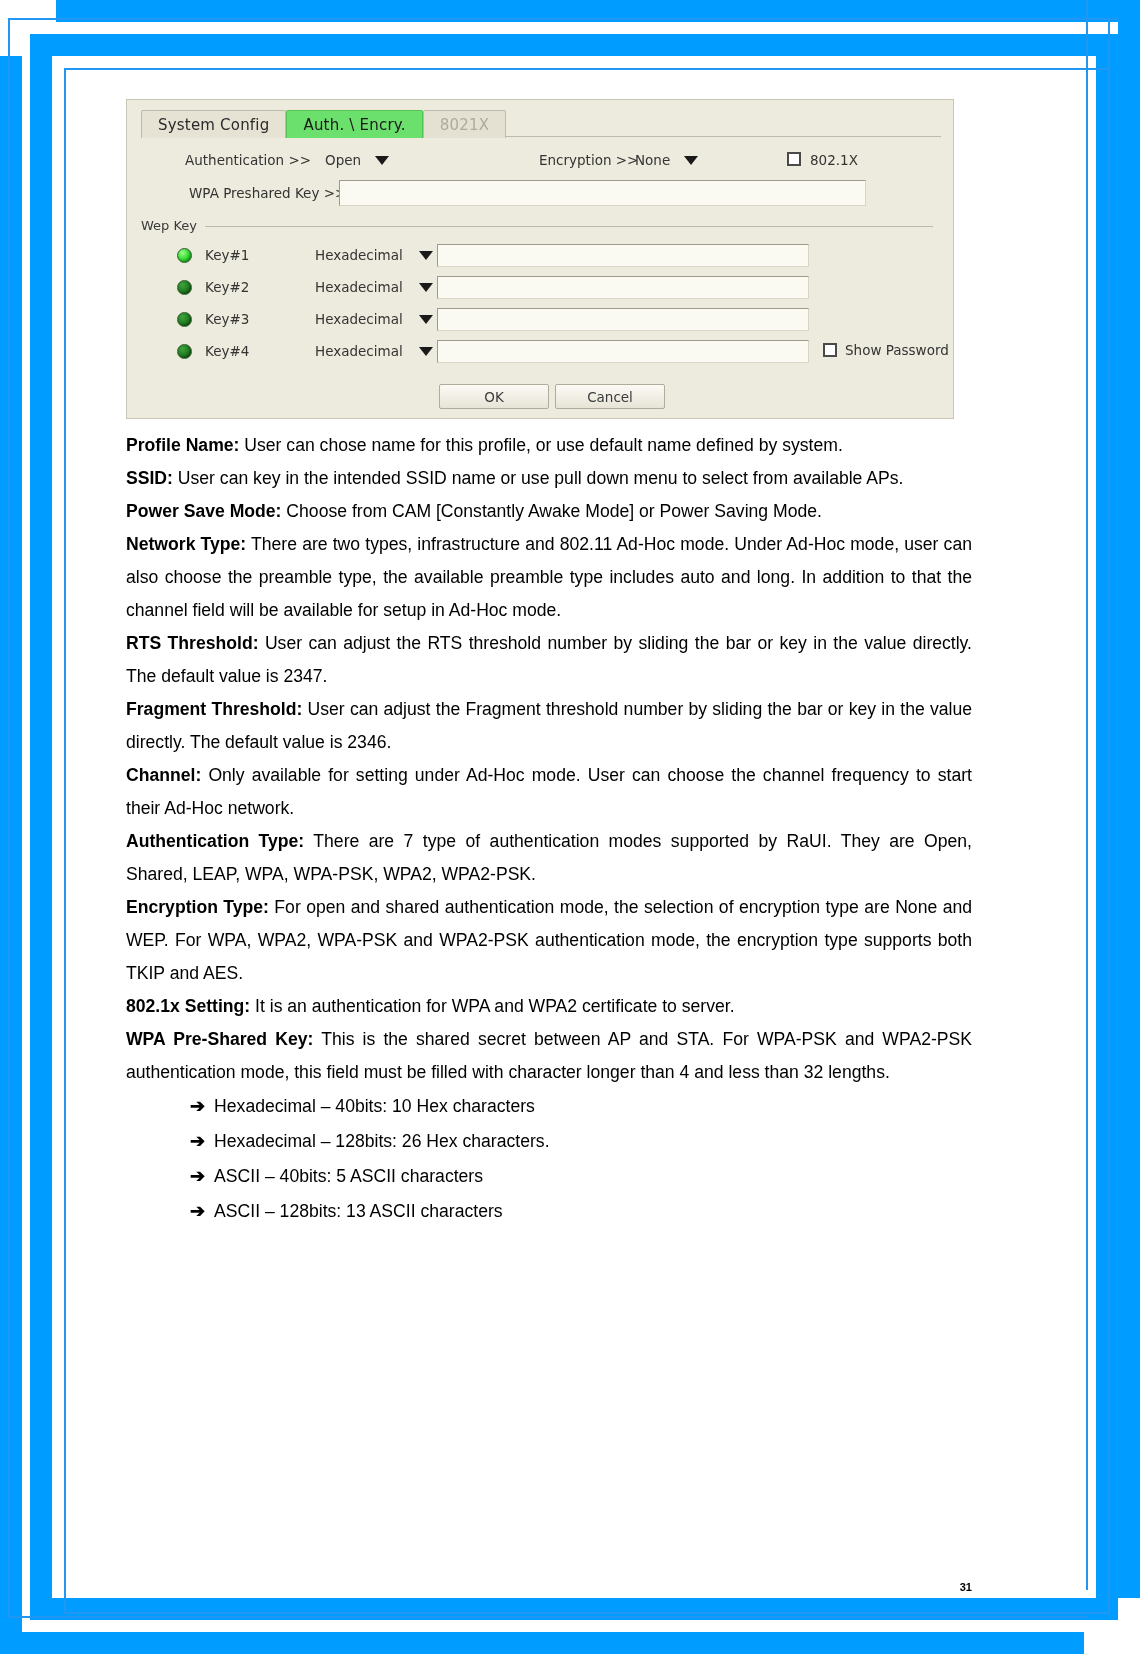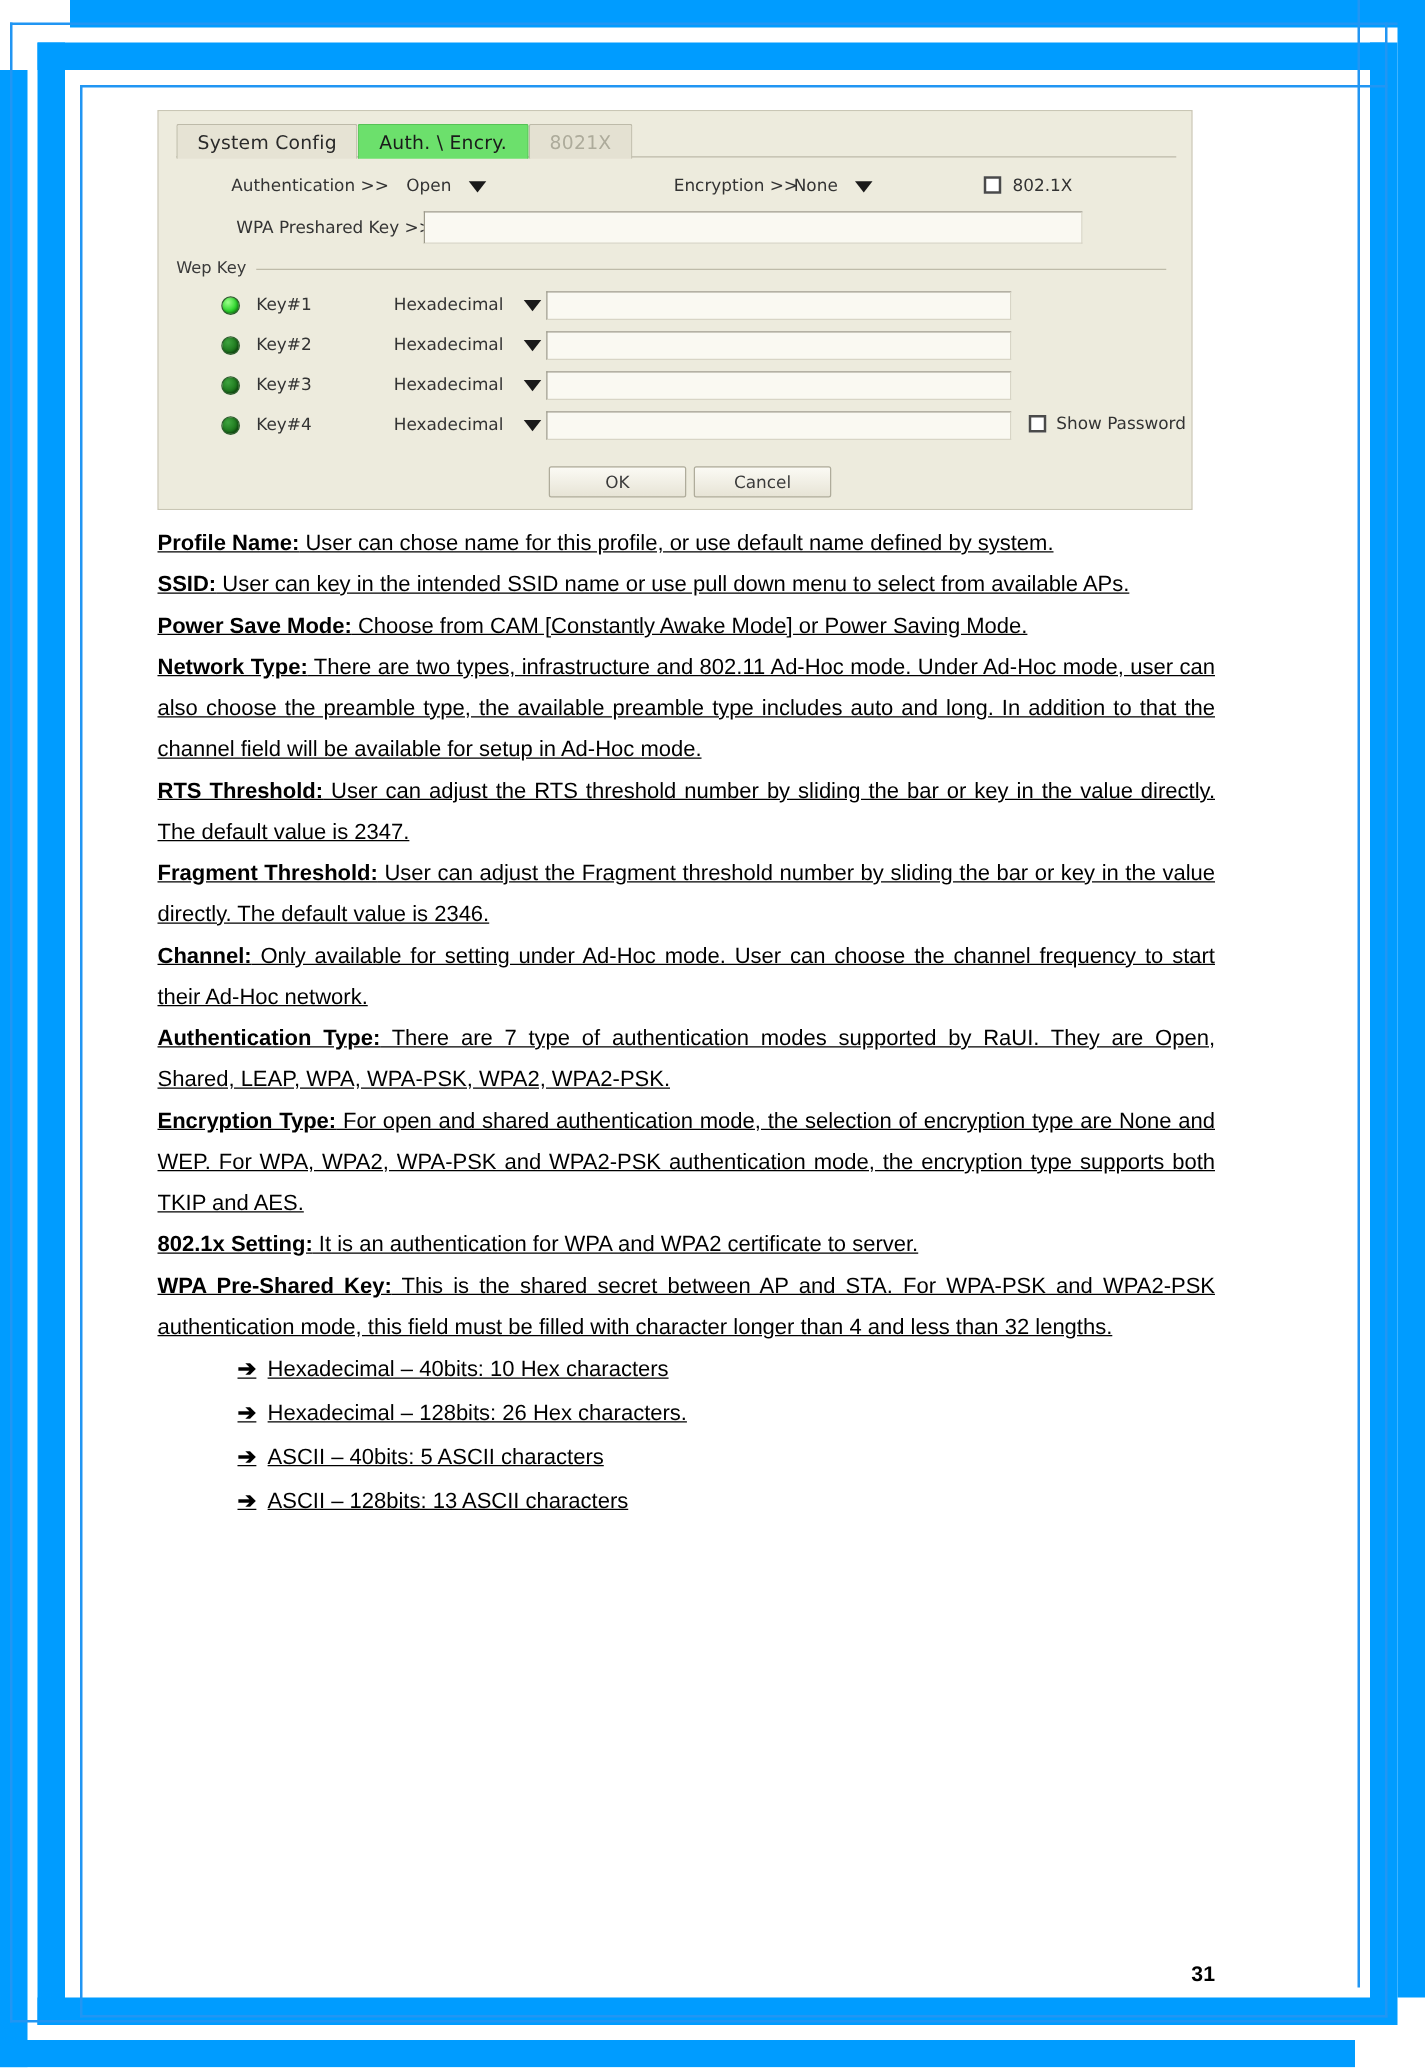--- a/index.html
+++ b/index.html
@@ -41,23 +41,22 @@
   .line-left2   { left: 64px;  top: 68px;  width: 2px;    height: 1546px; }
   .line-right2  { left: 1108px;top: 18px;  width: 2px;    height: 1596px; }
   .line-bottom2 { left: 64px;  top: 1612px;width: 1046px; height: 2px; }
   .line-right3  { left: 1086px;top: 0px;   width: 2px;    height: 1590px; }
   .line-bottom3 { left: 8px;   top: 1616px;width: 1080px; height: 2px; }
 
   
   .content {
     position: absolute;
     left: 126px;
-    top: 88px;
+    top: 99px;
     width: 846px;
-    text-decoration: underline;
   }
 
   
   .dialog {
     width: 828px;
     height: 320px;
     background: #EDEBDD;
     border: 1px solid #C9C6B5;
     position: relative;
     font-family: "DejaVu Sans", sans-serif;
@@ -278,21 +277,21 @@
   .bullet .arrow {
     font-weight: bold;
     margin-right: 9px;
     font-size: 18px;
   }
 
   .pageno {
     position: absolute;
     right: 0;
     top: 1482px;
-    font-size: 17px;
+    font-size: 11px;
     font-weight: bold;
     color: #000;
   }
 </style>
 </head>
 <body>
 
 <div class="page">
 
   <div class="frame-bar bar-top"></div>

